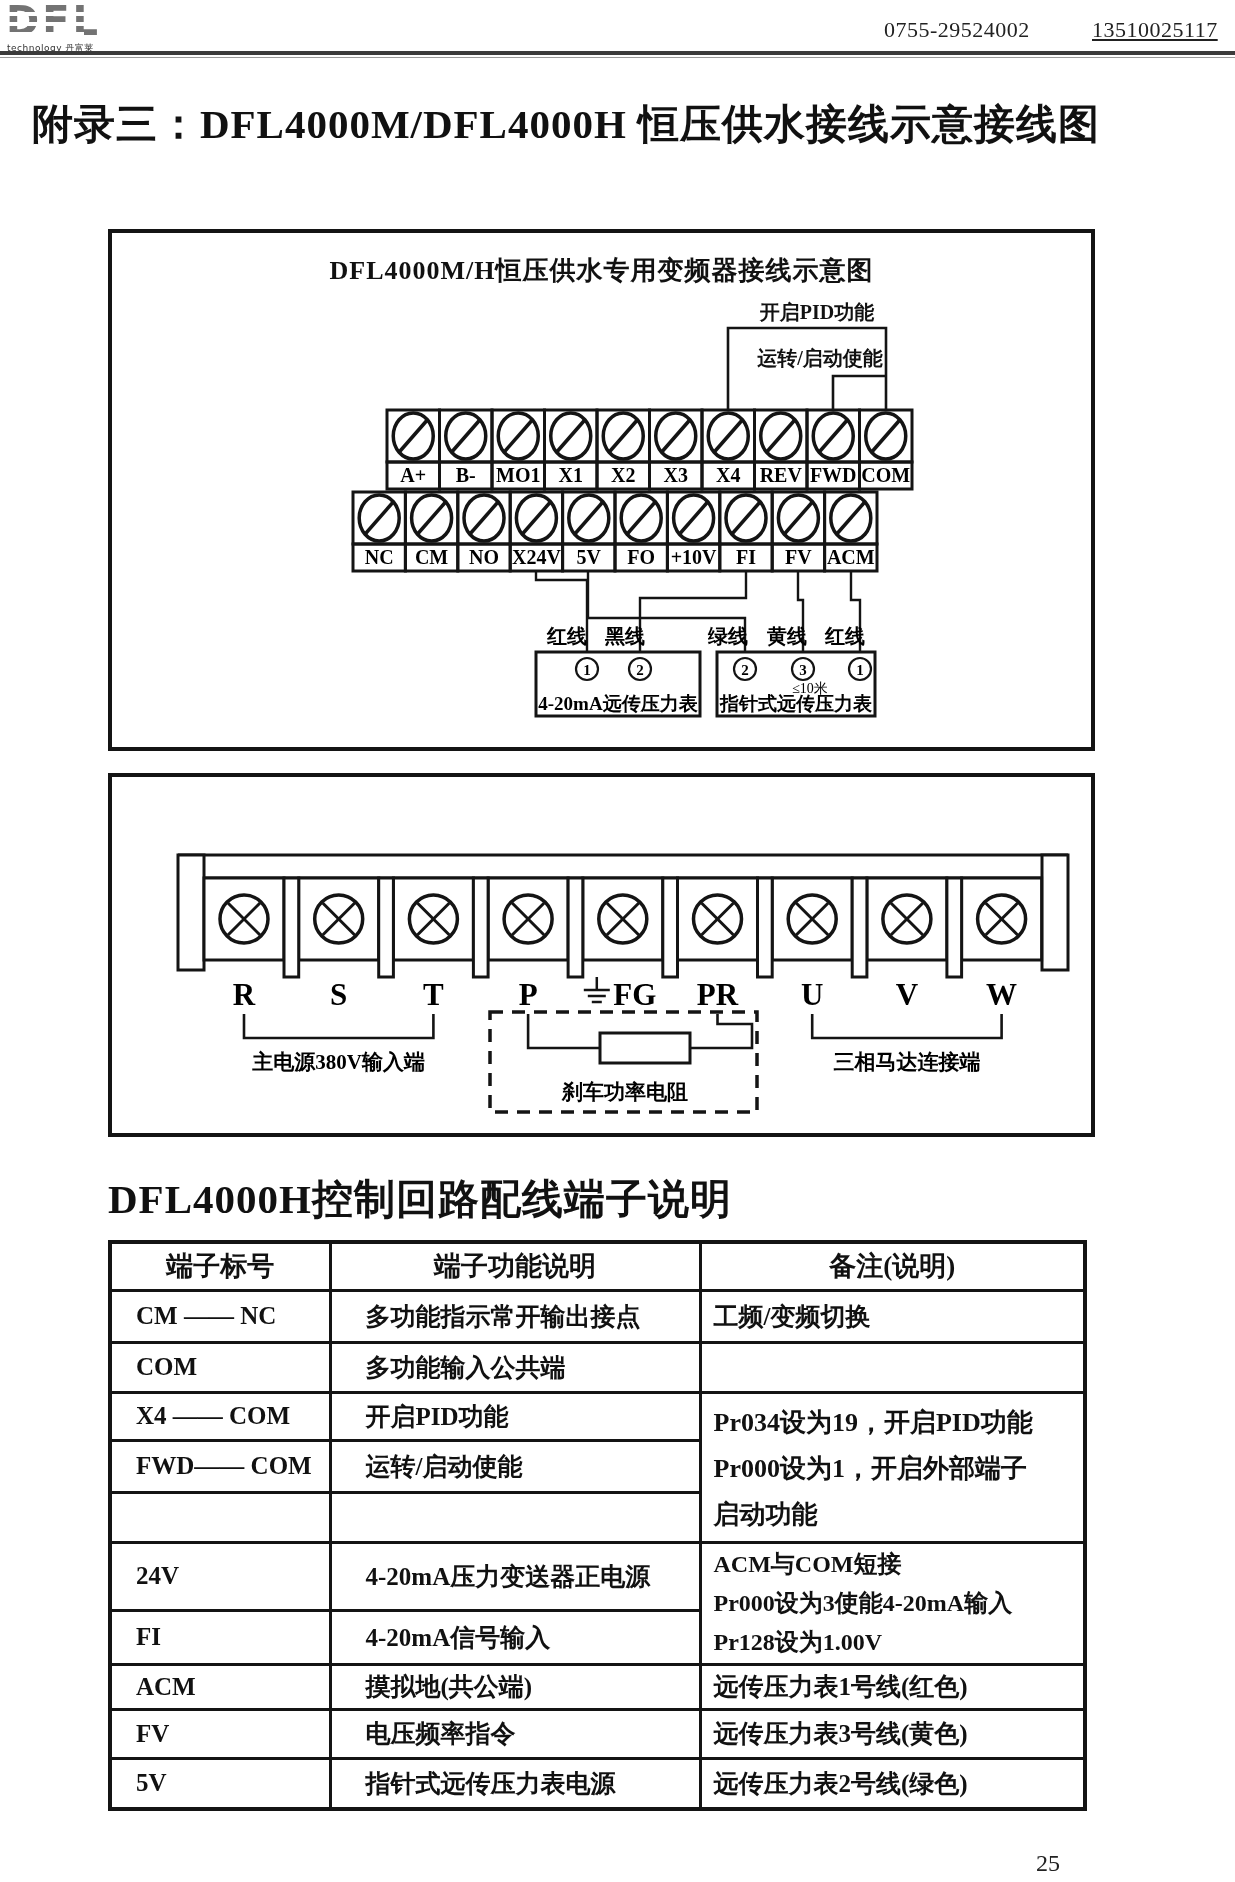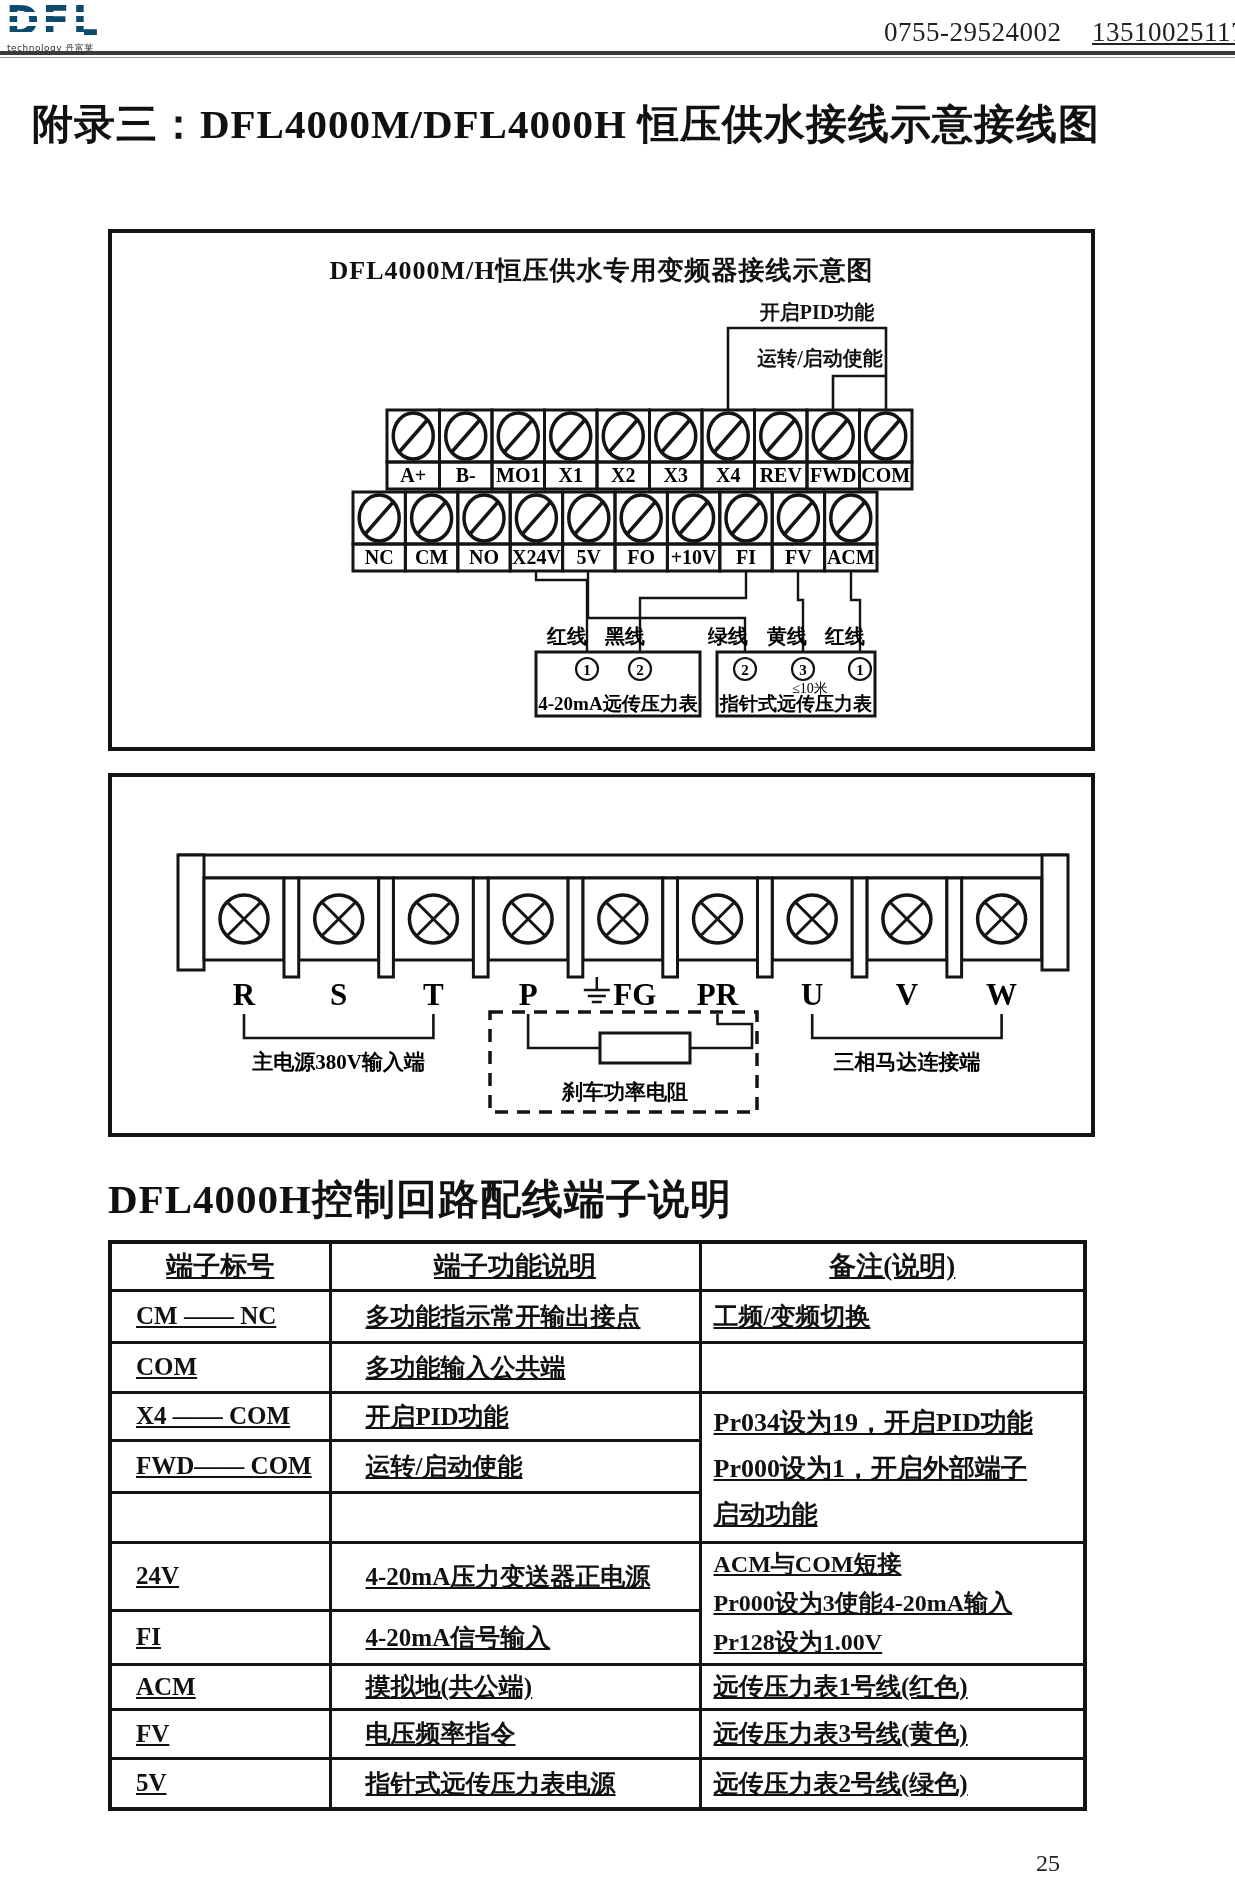--- a/index.html
+++ b/index.html
@@ -3,39 +3,39 @@
 <meta charset="utf-8">
 <style>
   html,body{margin:0;padding:0;}
   body{
     width:1235px;height:1882px;position:relative;background:#ffffff;
     font-family:"Liberation Serif","DejaVu Serif",serif;color:#111;overflow:hidden;
   }
   .abs{position:absolute;}
   
   #logo{left:6px;top:2px;width:110px;height:52px;}
-  #logo-main{font-family:"DejaVu Sans",sans-serif;font-weight:bold;font-size:40px;line-height:38px;letter-spacing:3px;color:#0c4a6e;}
+  #logo-main{font-family:"DejaVu Sans",sans-serif;font-weight:bold;font-size:40px;line-height:38px;letter-spacing:3px;color:#737373;}
   .logo-stripe{position:absolute;left:0;width:78px;height:4px;background:#fff;}
   #logo-sub{position:absolute;top:40px;left:1px;font-family:"DejaVu Sans",sans-serif;font-size:9px;color:#333;letter-spacing:.5px;white-space:nowrap;}
-  .phone{top:17px;font-size:27px;color:#222;letter-spacing:.5px;}
+  .phone{top:17px;font-size:22px;color:#222;letter-spacing:.5px;}
   #rule-thick{left:0;top:51px;width:1235px;height:4px;background:#3b3b3b;}
   #rule-thin{left:0;top:57px;width:1235px;height:1px;background:#9a9a9a;}
   
   #main-title{left:0;top:97px;width:1132px;text-align:center;font-size:41px;font-weight:bold;letter-spacing:1px;}
   .box{position:absolute;border:4px solid #141414;background:#fff;padding-left:9px;}
   #box1{left:108px;top:229px;width:970px;height:514px;}
   #box2{left:108px;top:773px;width:970px;height:356px;}
   .box-title{position:absolute;left:0;top:20px;width:100%;text-align:center;font-size:26px;font-weight:bold;letter-spacing:1px;}
   .diag-label{position:absolute;font-weight:bold;text-align:center;white-space:nowrap;}
   svg{position:absolute;left:0;top:0;}
   svg text{font-family:"Liberation Serif","DejaVu Serif",serif;}
   
   #table-title{left:108px;top:1172px;width:977px;font-size:41px;font-weight:bold;letter-spacing:1px;}
   #spec-table{position:absolute;left:108px;top:1240px;border-collapse:collapse;table-layout:fixed;}
-  #spec-table td,#spec-table th{border:3px solid #141414;font-size:25px;font-weight:bold;vertical-align:middle;overflow:hidden;text-decoration:underline;}
+  #spec-table td,#spec-table th{border:3px solid #141414;font-size:25px;font-weight:bold;vertical-align:middle;overflow:hidden;}
   #spec-table{border:4px solid #141414;}
   #spec-table th{text-align:center;font-size:27px;}
   #spec-table td.c0{padding-left:24px;font-weight:bold;}
   #spec-table td.c1{padding-left:34px;}
   #spec-table td.c2{padding-left:12px;}
   #spec-table td.spread{white-space:pre-line;line-height:46px;font-size:26px;padding-top:4px;margin-left:23px;}
   #spec-table td.tight{white-space:pre-line;line-height:39px;font-size:24px;}
   #page-number{left:0;top:1824px;width:1060px;text-align:right;font-size:24px;color:#222;margin-top:26px;}
 </style>
 </head>

